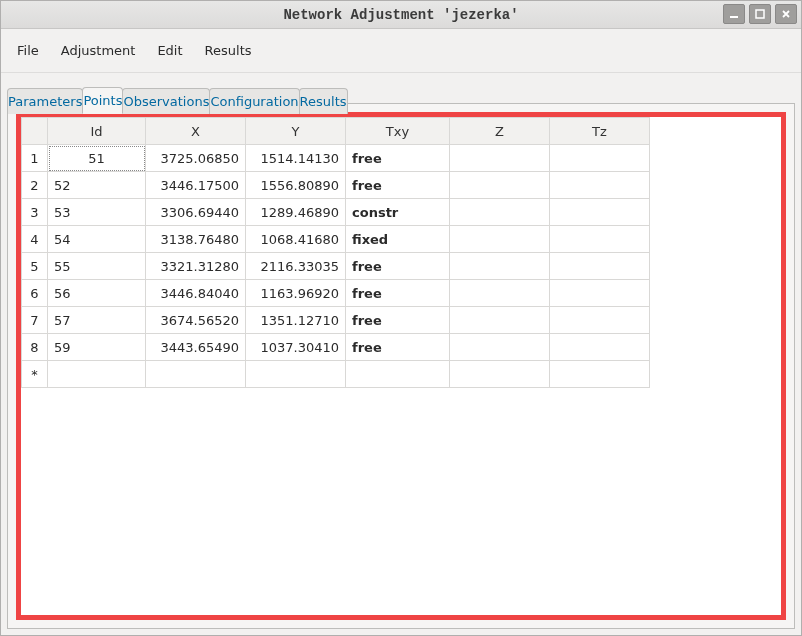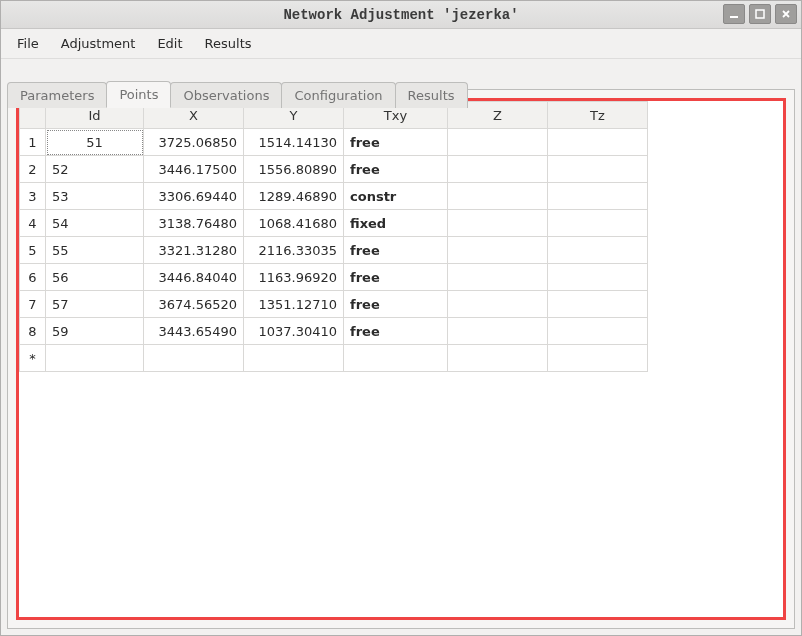--- a/index.html
+++ b/index.html
@@ -4,29 +4,29 @@
 <style>
   * { box-sizing: border-box; }
   html, body { margin: 0; padding: 0; font-family: "DejaVu Sans", "Liberation Sans", Arial, sans-serif; font-size: 13px; color: #2b2b2b; background: #f2f1f0; }
   .window { width: 802px; height: 636px; background: #f2f1f0; display: flex; flex-direction: column; border: 1px solid #b0afae; }
   .titlebar { height: 28px; background: linear-gradient(#e7e7e6,#dcdbda); display: flex; align-items: center; border-bottom: 1px solid #c7c6c5; position: relative; }
   .titlebar .title { flex: 1; text-align: center; font-weight: bold; font-size: 14px; color: #3b3b3b; user-select: none; font-family: Liberation Mono, monospace; }
   .win-controls { position: absolute; right: 4px; top: 3px; display: flex; gap: 4px; }
   .win-btn { width: 22px; height: 20px; background: #9f9e9c; border: 1px solid #8a8988; border-radius: 2px; display: flex; align-items: center; justify-content: center; cursor: pointer; }
   .win-btn svg { display: block; }
 
-  .menubar { height: 30px; display: flex; align-items: center; padding: 0 6px; gap: 2px; border-bottom: 1px solid #dedddc; }
+  .menubar { height: 44px; display: flex; align-items: center; padding: 0 6px; gap: 2px; border-bottom: 1px solid #dedddc; }
   .menu-item { padding: 3px 10px; cursor: pointer; border-radius: 3px; }
 
   .tabbar { height: 30px; display: flex; align-items: flex-end; padding: 0 6px; gap: 0; }
-  .tab { padding: 5px 12px; background: #e7e6e4; border: 1px solid #bdbdbb; border-bottom: none; border-top-left-radius: 4px; border-top-right-radius: 4px; margin-right: -1px; font-size: 13px; cursor: pointer; position: relative; top: 19px; color: #737373; }
+  .tab { padding: 5px 0; background: #e7e6e4; border: 1px solid #bdbdbb; border-bottom: none; border-top-left-radius: 4px; border-top-right-radius: 4px; margin-right: -1px; font-size: 13px; cursor: pointer; position: relative; top: 11px; color: #0369a1; }
   .tab.active { background: #f6f5f4; border-bottom: 1px solid #f6f5f4; z-index: 2; }
 
   .panel { flex: 1; border: 1px solid #bdbdbb; margin: 0 6px 6px 6px; background: #f6f5f4; padding: 8px; overflow: hidden; }
-  .grid-wrap { background: #fff; border: 3px solid #ef4444; height: 100%; overflow: auto; }
+  .grid-wrap { background: #fff; border: 5px solid #ef4444; height: 100%; overflow: auto; }
 
   table.data { border-collapse: collapse; table-layout: fixed; }
   table.data th, table.data td { border: 1px solid #d9d8d6; height: 27px; padding: 0 6px; font-size: 13px; background: #fff; white-space: nowrap; overflow: hidden; }
   table.data th { background: #f2f1ef; font-weight: normal; text-align: center; color: #333; }
   th.rowhead, td.rowhead { background: #f2f1ef; text-align: center; width: 26px; padding: 0; }
   col.c-rowhead { width: 26px; }
   col.c-id   { width: 98px; }
   col.c-x    { width: 100px; }
   col.c-y    { width: 100px; }
   col.c-txy  { width: 104px; }

